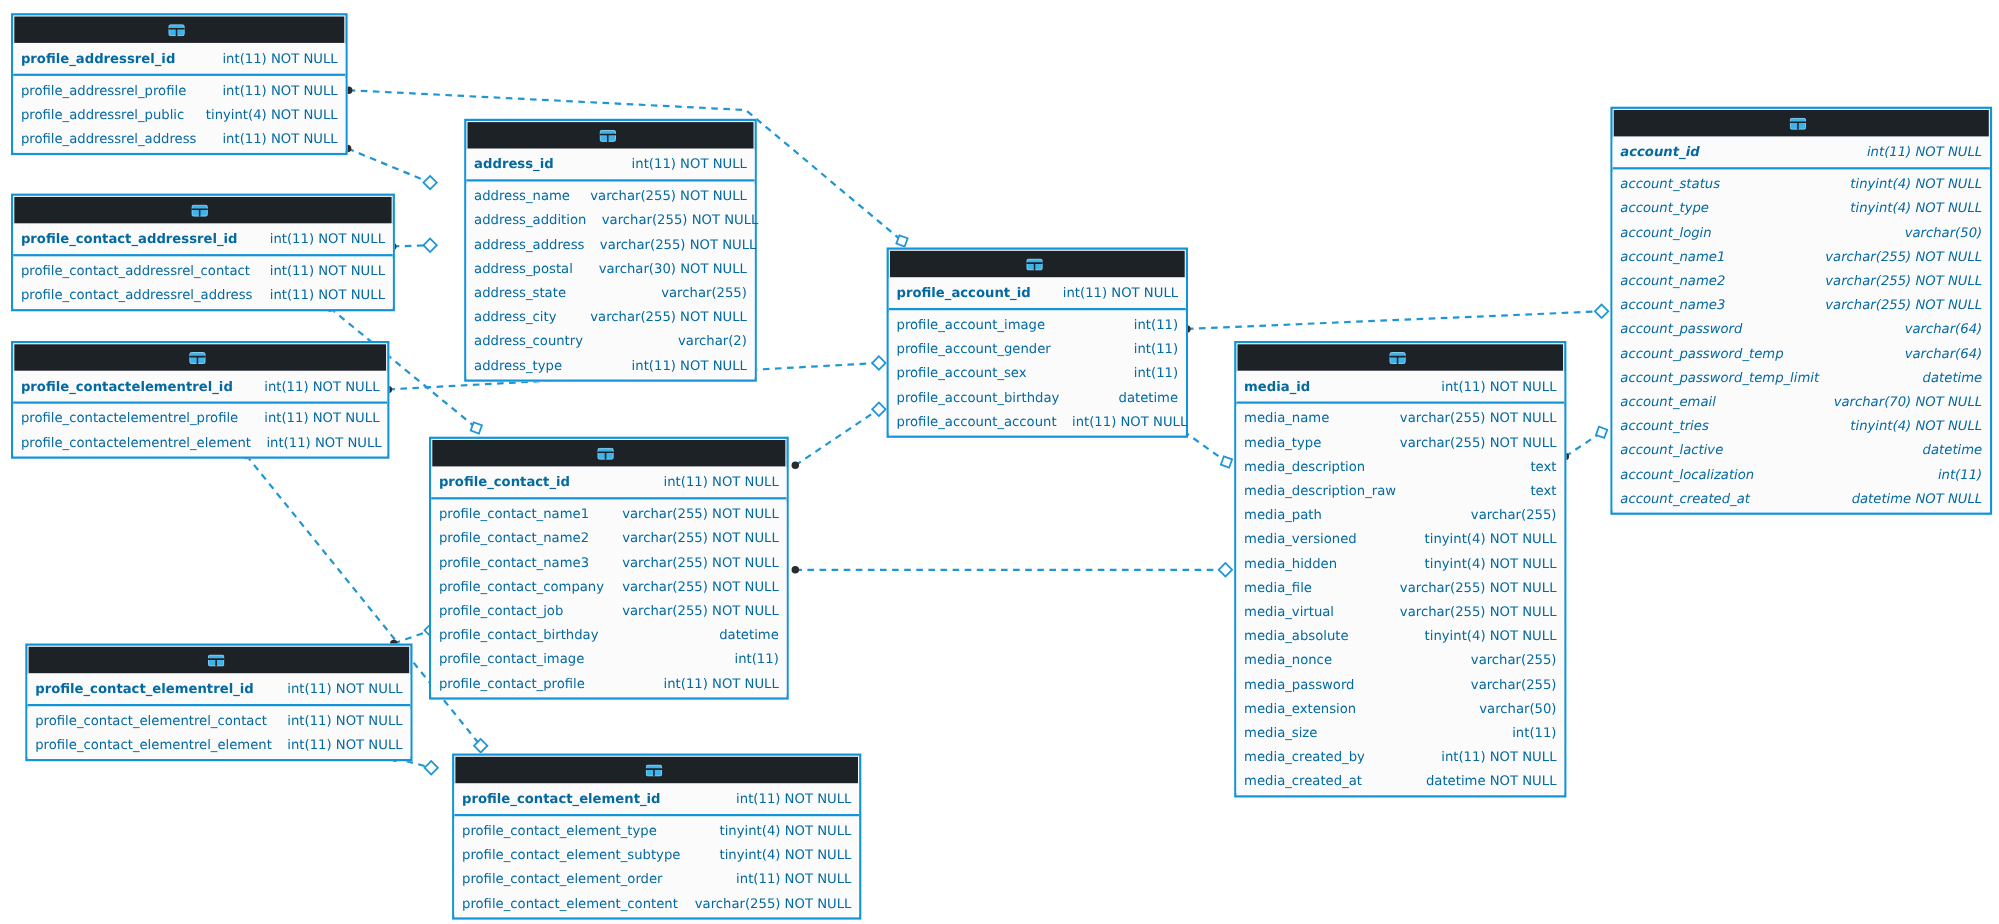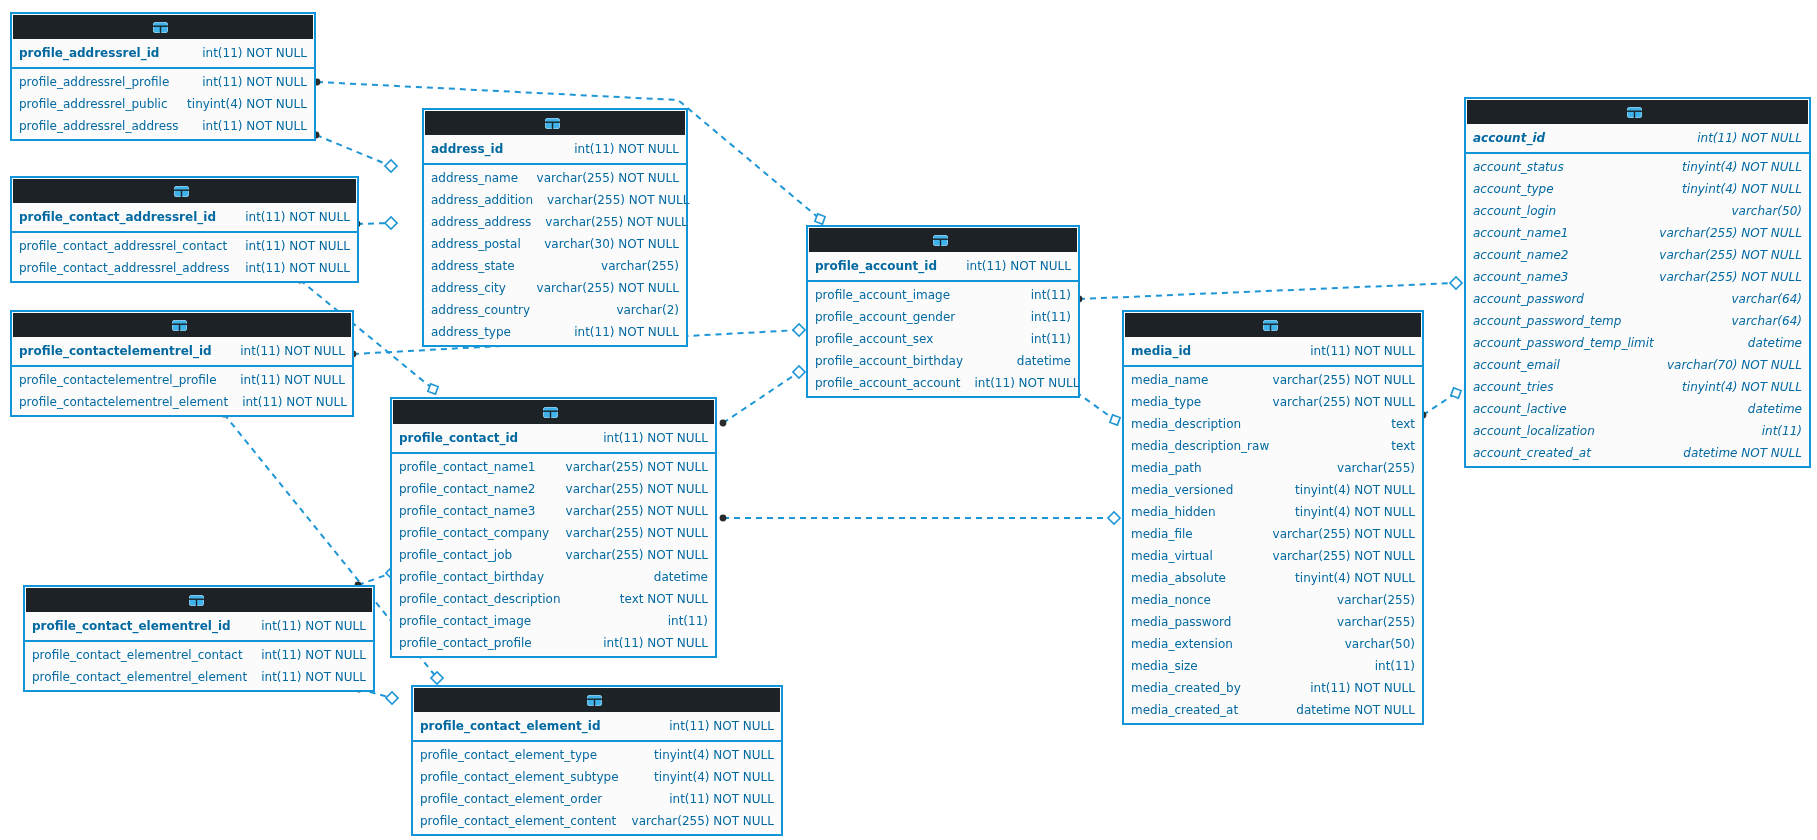--- a/index.html
+++ b/index.html
@@ -278,24 +278,20 @@
           </div>
           <div class="row">
             <span class="col-name">profile_contact_job</span>
             <span class="col-type">varchar(255) NOT NULL</span>
           </div>
           <div class="row">
             <span class="col-name">profile_contact_birthday</span>
             <span class="col-type">datetime</span>
           </div>
           <div class="row">
-            <span class="col-name">profile_contact_description</span>
-            <span class="col-type">text NOT NULL</span>
-          </div>
-          <div class="row">
             <span class="col-name">profile_contact_image</span>
             <span class="col-type">int(11)</span>
           </div>
           <div class="row">
             <span class="col-name">profile_contact_profile</span>
             <span class="col-type">int(11) NOT NULL</span>
           </div>
         </div>
       </div>
       <div class="tbl" style="left: 411px; top: 685px; width: 368px;">

